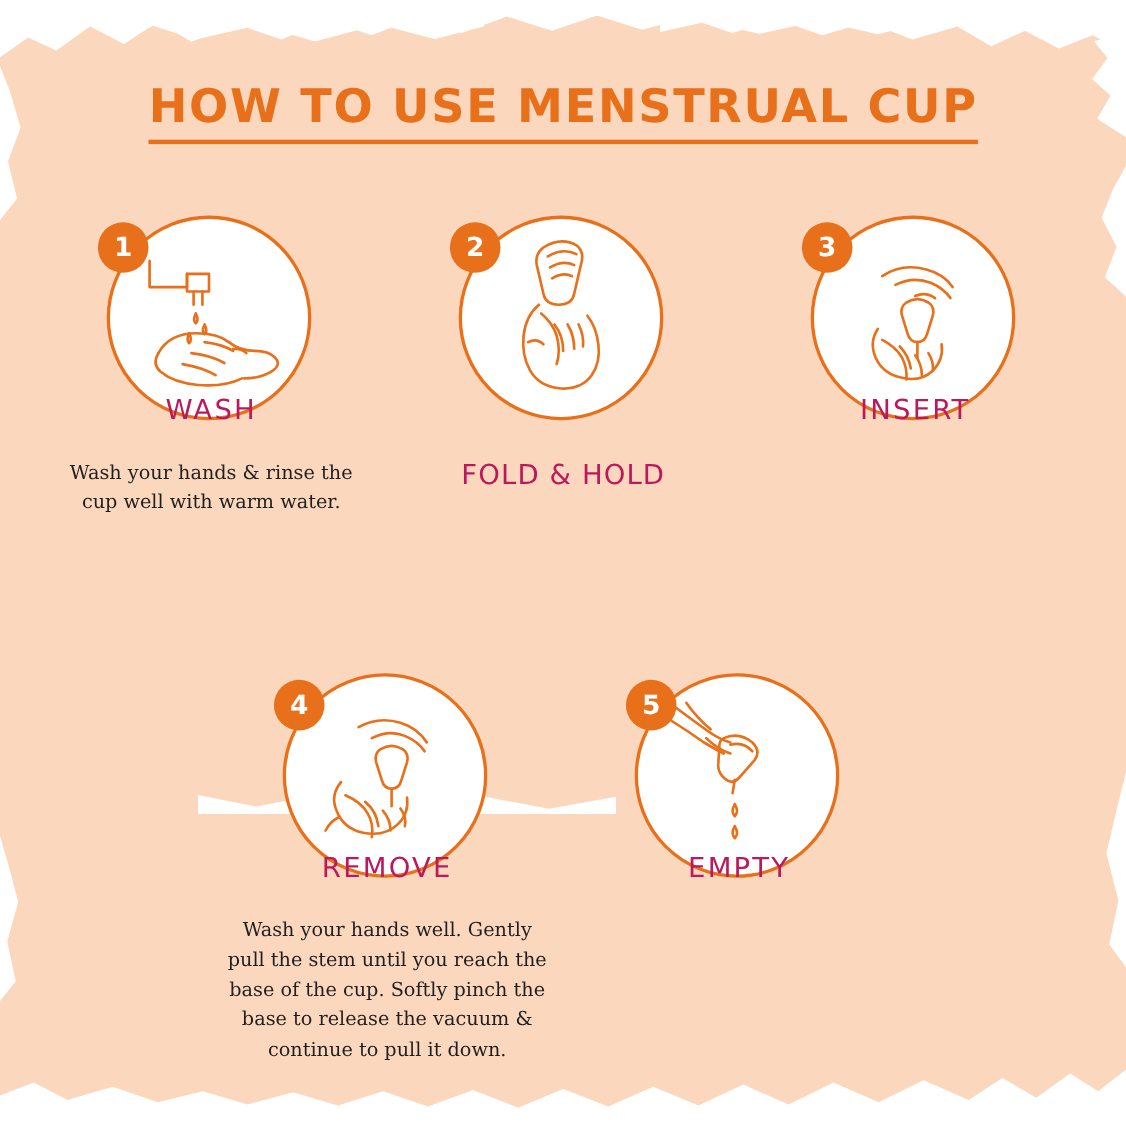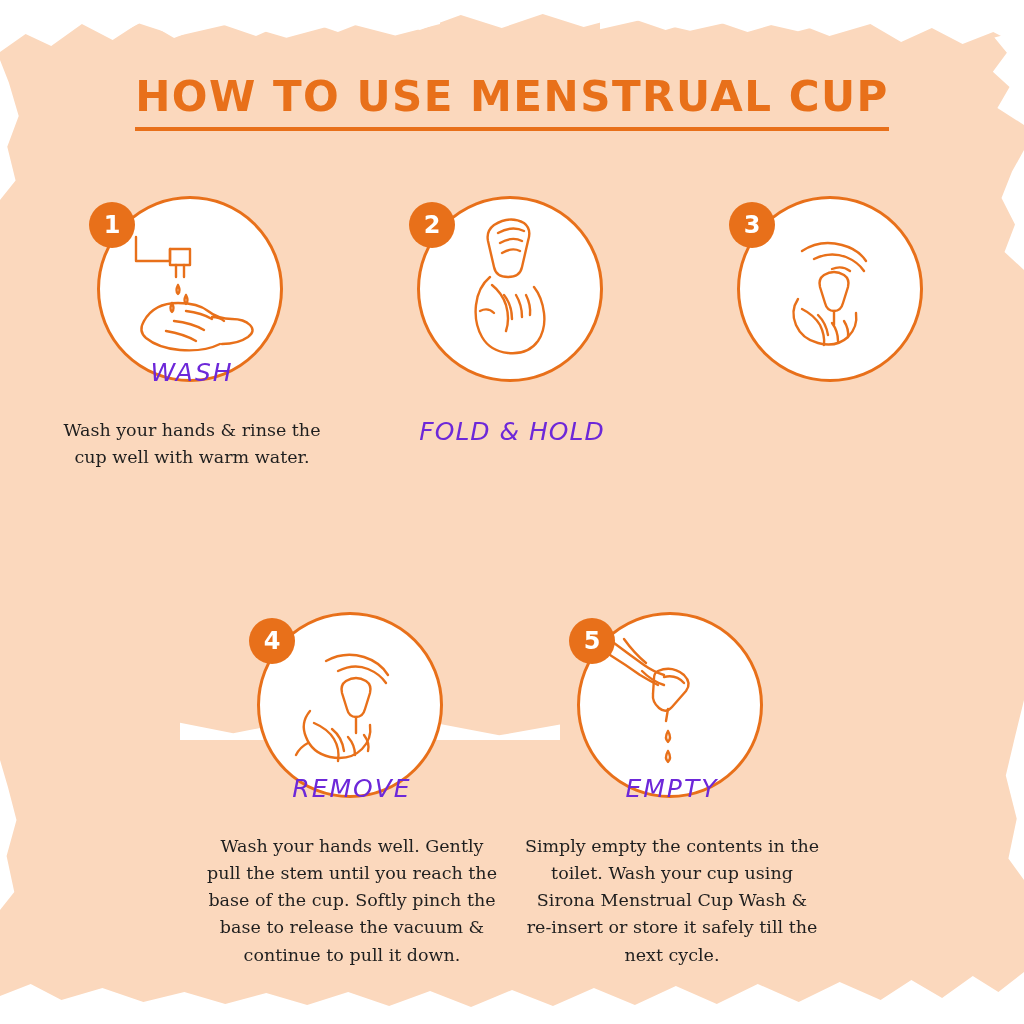--- a/index.html
+++ b/index.html
@@ -135,25 +135,24 @@
     line-height: 46px;
     text-align: center;
     z-index: 3;
   }
 
   .step-label {
     margin-top: -28px;
     font-family: "DejaVu Sans", sans-serif;
     font-size: 25px;
     letter-spacing: 2px;
-    color: #6d28d9;
+    color: #be185d;
     position: relative;
     z-index: 4;
     text-transform: uppercase;
-    font-style: italic;
   }
   .label-fold { letter-spacing: 1px; margin-top: 31px; }
 
   .step-text {
     margin: 30px auto 0;
     width: 290px;
     font-family: "DejaVu Serif", serif;
     font-size: 17.5px;
     line-height: 1.55;
     color: #1f1f1f;
@@ -254,20 +253,21 @@
               <path d="M58 100 q-8 12 -2 26 q6 14 22 18 q18 5 30 -6 q10 -10 8 -24"></path>
               <path d="M62 110 q12 6 18 16 q5 10 4 20"></path>
               <path d="M78 116 q8 8 10 20"></path>
               <path d="M92 124 q6 8 6 18"></path>
               <path d="M104 122 q5 8 4 16"></path>
             </g>
           </svg>
         </div>
         <div class="badge">3</div>
       </div>
+      <div class="step-label">INSERT</div>
     </div>
 
   </div>
 
   <div class="row row-2">
 
     <div class="step">
       <div class="circle-area">
         <div class="circle">
           <svg width="180" height="180" viewBox="0 0 180 180">
@@ -309,18 +309,17 @@
               <path d="M88 94 l-2 12"></path>
 
               <path d="M88 116 q4 7 0 11 q-4 -4 0 -11"></path>
               <path d="M88 136 q4 7 0 11 q-4 -4 0 -11"></path>
             </g>
           </svg>
         </div>
         <div class="badge">5</div>
       </div>
       <div class="step-label">EMPTY</div>
-      <div class="step-text step-text-wide">Simply empty the  contents in the toilet.  Wash your cup using Sirona  Menstrual Cup Wash &amp; re-insert  or store it safely till  the next cycle.</div>
     </div>
 
   </div>
 
 </div>
 
 </body></html>

